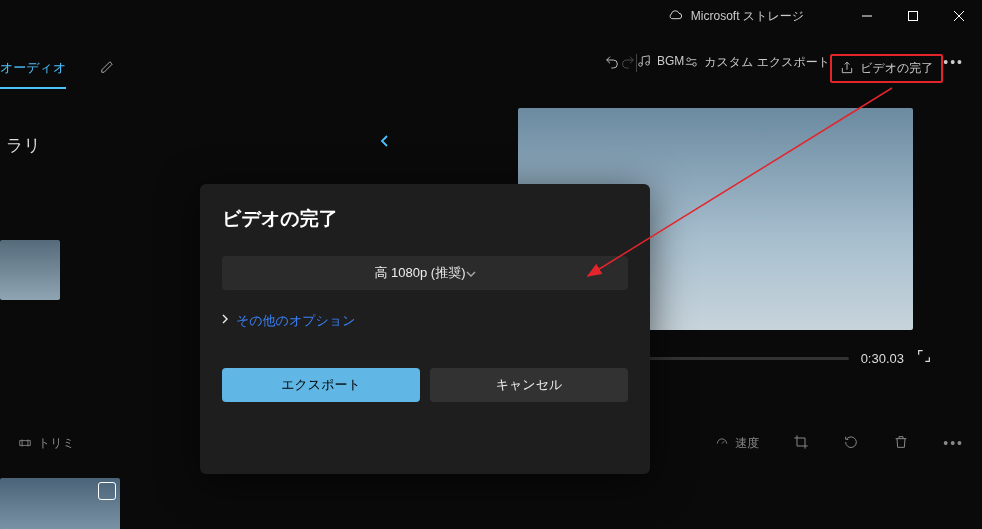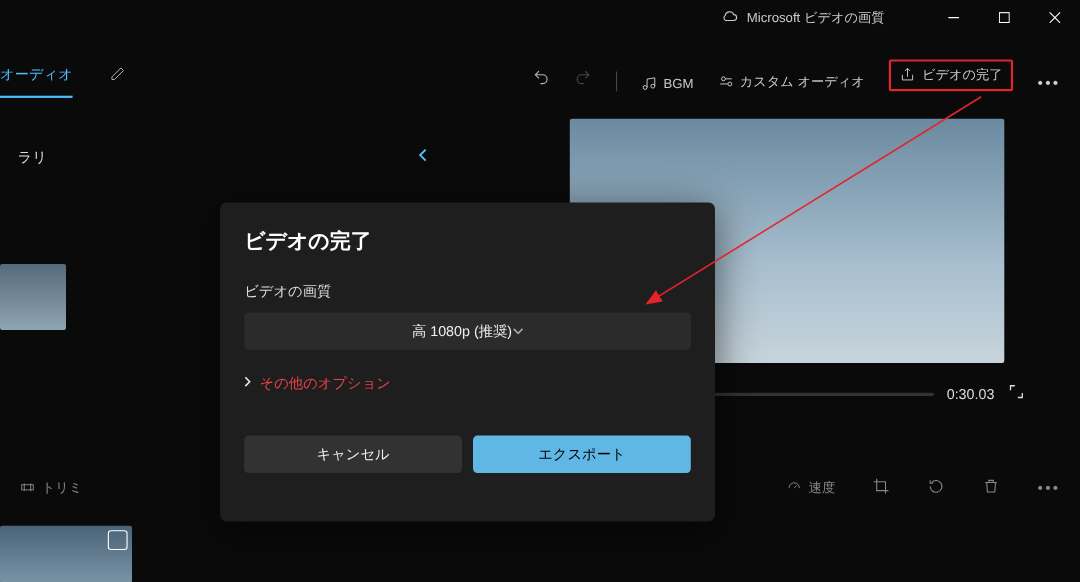--- a/index.html
+++ b/index.html
@@ -4,60 +4,60 @@
 <style>
   html,body{margin:0;padding:0;width:982px;height:529px;background:#0a0a0a;font-family:"Segoe UI","Yu Gothic UI",sans-serif;color:#fff;overflow:hidden;position:relative}
   .titlebar{position:absolute;top:0;left:0;right:0;height:32px;display:flex;align-items:center;justify-content:flex-end}
   .storage{display:flex;align-items:center;gap:8px;color:#ccc;font-size:12px;margin-right:40px}
   .win-controls{display:flex;align-items:center}
   .win-btn{width:46px;height:32px;display:flex;align-items:center;justify-content:center;color:#fff}
   .toolbar{position:absolute;top:44px;left:0;right:0;height:48px;display:flex;align-items:center}
   .tab{padding:12px 0 10px 0;margin-right:28px;font-size:13px;color:#bbb}
   .tab.active{color:#4cc2ff;border-bottom:2px solid #4cc2ff}
   .pencil{color:#bbb;font-size:14px;padding:6px}
-  .toolbar-right{margin-left:auto;display:flex;align-items:flex-end;gap:22px;padding-right:18px}
+  .toolbar-right{margin-left:auto;display:flex;align-items:flex-start;padding-right:18px}
   .tbtn{display:flex;align-items:center;gap:6px;color:#ccc;font-size:12px}
   .divider{width:1px;height:18px;background:#444}
   .finish-highlight{border:2px solid #e3242b;padding:4px 8px;border-radius:2px}
   .more-dots{color:#ccc;letter-spacing:2px;font-size:14px}
-  .sidebar-label{position:absolute;left:16px;top:134px;font-size:13px;color:#ddd}
+  .sidebar-label{position:absolute;left:6px;top:134px;font-size:17px;color:#ddd}
   .collapse{position:absolute;left:380px;top:134px;color:#4cc2ff;font-size:14px}
   .thumb{position:absolute;left:0;top:240px;width:60px;height:60px;background:linear-gradient(180deg,#556a7a 0%,#8fa5b3 100%);border-radius:2px}
   .thumb2{position:absolute;left:0;top:478px;width:120px;height:52px;background:linear-gradient(180deg,#4a6378 0%,#7a93a5 100%);border-radius:2px}
   .check-outline{position:absolute;right:4px;top:4px;width:16px;height:16px;border:1.5px solid #fff;border-radius:3px}
   .preview{position:absolute;left:518px;top:108px;width:395px;height:222px;background:linear-gradient(180deg,#6b8aa0 0%,#a8bfcf 60%,#c7d4db 100%);border-radius:2px}
   .time-row{position:absolute;left:518px;top:346px;right:50px;height:24px;display:flex;align-items:center;gap:12px}
   .scrubber{flex:1;height:3px;background:#333;border-radius:2px;position:relative}
   .scrubber::before{content:'';position:absolute;left:0;top:-4px;width:10px;height:10px;border-radius:50%;background:#888}
   .time-text{color:#ddd;font-size:13px}
   .fs{color:#ddd}
   .bottom-toolbar{position:absolute;left:0;right:0;top:420px;height:46px;display:flex;align-items:center;gap:34px;color:#888;font-size:12px;padding:0 18px}
   .bottom-toolbar .spacer{flex:1}
   .bicon{display:flex;align-items:center;gap:6px}
   .dialog{position:absolute;left:200px;top:184px;width:450px;height:290px;background:#1e1e1f;border-radius:6px;box-shadow:0 8px 40px rgba(0,0,0,.6);padding:22px 22px 18px 22px;box-sizing:border-box}
   .dlg-title{font-size:19px;font-weight:600;margin-bottom:24px}
   .dlg-label{font-size:13px;color:#ddd;margin-bottom:10px}
   .select{background:#2b2b2c;border-radius:4px;height:34px;display:flex;align-items:center;padding:0 14px;font-size:13px;color:#eee;justify-content:center;margin-bottom:22px}
   .chev{color:#aaa;font-size:11px}
-  .expand-row{display:flex;align-items:flex-start;gap:8px;font-size:13px;color:#ef4444;margin-bottom:38px}
+  .expand-row{display:flex;align-items:flex-start;gap:8px;font-size:13px;color:#3b82f6;margin-bottom:38px}
   .dlg-buttons{display:flex;gap:10px}
   .dlg-btn{flex:1;height:34px;border-radius:4px;display:flex;align-items:center;justify-content:center;font-size:13px}
   .btn-primary{background:#60b7e6;color:#000}
   .btn-secondary{background:#323233;color:#eee}
   .arrow-svg{position:absolute;left:0;top:0;pointer-events:none}
 </style>
 </head>
 <body>
 
 <div class="titlebar">
   <div class="storage">
     <svg width="16" height="16" viewBox="0 0 24 24" fill="none" stroke="#ccc" stroke-width="1.5">
         <path d="M18 16a4 4 0 0 0 0-8 6 6 0 0 0-11.5 1A4 4 0 0 0 7 16z"></path>
       </svg>
-    <span>Microsoft ビデオの画質</span>
+    <span>Microsoft ストレージ</span>
   </div>
   <div class="win-controls">
     <div class="win-btn">
         <svg width="10" height="10">
           <line x1="0" y1="5" x2="10" y2="5" stroke="#fff" stroke-width="1"></line>
         </svg>
       </div>
     <div class="win-btn">
         <svg width="10" height="10">
           <rect x="0.5" y="0.5" width="9" height="9" fill="none" stroke="#fff" stroke-width="1"></rect>
@@ -96,21 +96,21 @@
           <circle cx="18" cy="16" r="3"></circle>
         </svg>
       <span>BGM</span>
     </div>
     <div class="tbtn">
       <svg width="14" height="14" viewBox="0 0 24 24" fill="none" stroke="#ccc" stroke-width="1.5">
           <circle cx="8" cy="8" r="3"></circle>
           <circle cx="18" cy="16" r="3"></circle>
           <path d="M11 8h10M3 16h12"></path>
         </svg>
-      <span>カスタム オーディオ</span>
+      <span>カスタム エクスポート</span>
     </div>
     <div class="tbtn finish-highlight">
       <svg width="14" height="14" viewBox="0 0 24 24" fill="none" stroke="#ccc" stroke-width="1.5">
           <path d="M4 12v8h16v-8"></path>
           <path d="M12 2v13"></path>
           <path d="M8 6l4-4 4 4"></path>
         </svg>
       <span>ビデオの完了</span>
     </div>
     <div class="more-dots">•••</div>
@@ -164,36 +164,35 @@
       </svg></div>
   <div class="more-dots" style="color:#888">•••</div>
 </div>
 
 <div class="thumb2">
   <div class="check-outline"></div>
 </div>
 
 <div class="dialog">
   <div class="dlg-title">ビデオの完了</div>
-  <div class="dlg-label">ビデオの画質</div>
   <div class="select">
     <span>高 1080p (推奨)</span>
     <span class="chev"><svg width="10" height="6" viewBox="0 0 10 6" fill="none" stroke="#aaa" stroke-width="1.4">
           <path d="M1 1l4 4 4-4"></path>
         </svg></span>
   </div>
   <div class="expand-row">
     <span><svg width="6" height="10" viewBox="0 0 6 10" fill="none" stroke="#eee" stroke-width="1.4">
           <path d="M1 1l4 4-4 4"></path>
         </svg></span>
     <span>その他のオプション</span>
   </div>
   <div class="dlg-buttons">
+    <div class="dlg-btn btn-primary">エクスポート</div>
     <div class="dlg-btn btn-secondary">キャンセル</div>
-    <div class="dlg-btn btn-primary">エクスポート</div>
   </div>
 </div>
 
 <svg class="arrow-svg" width="982" height="529">
   <defs>
       <marker id="ah" markerWidth="10" markerHeight="8" refX="9" refY="4" orient="auto">
         <path d="M0,0 L10,4 L0,8 z" fill="#e3242b"></path>
       </marker>
     </defs>
   <line x1="892" y1="88" x2="588" y2="276" stroke="#e3242b" stroke-width="1.5" marker-end="url(#ah)"></line>

